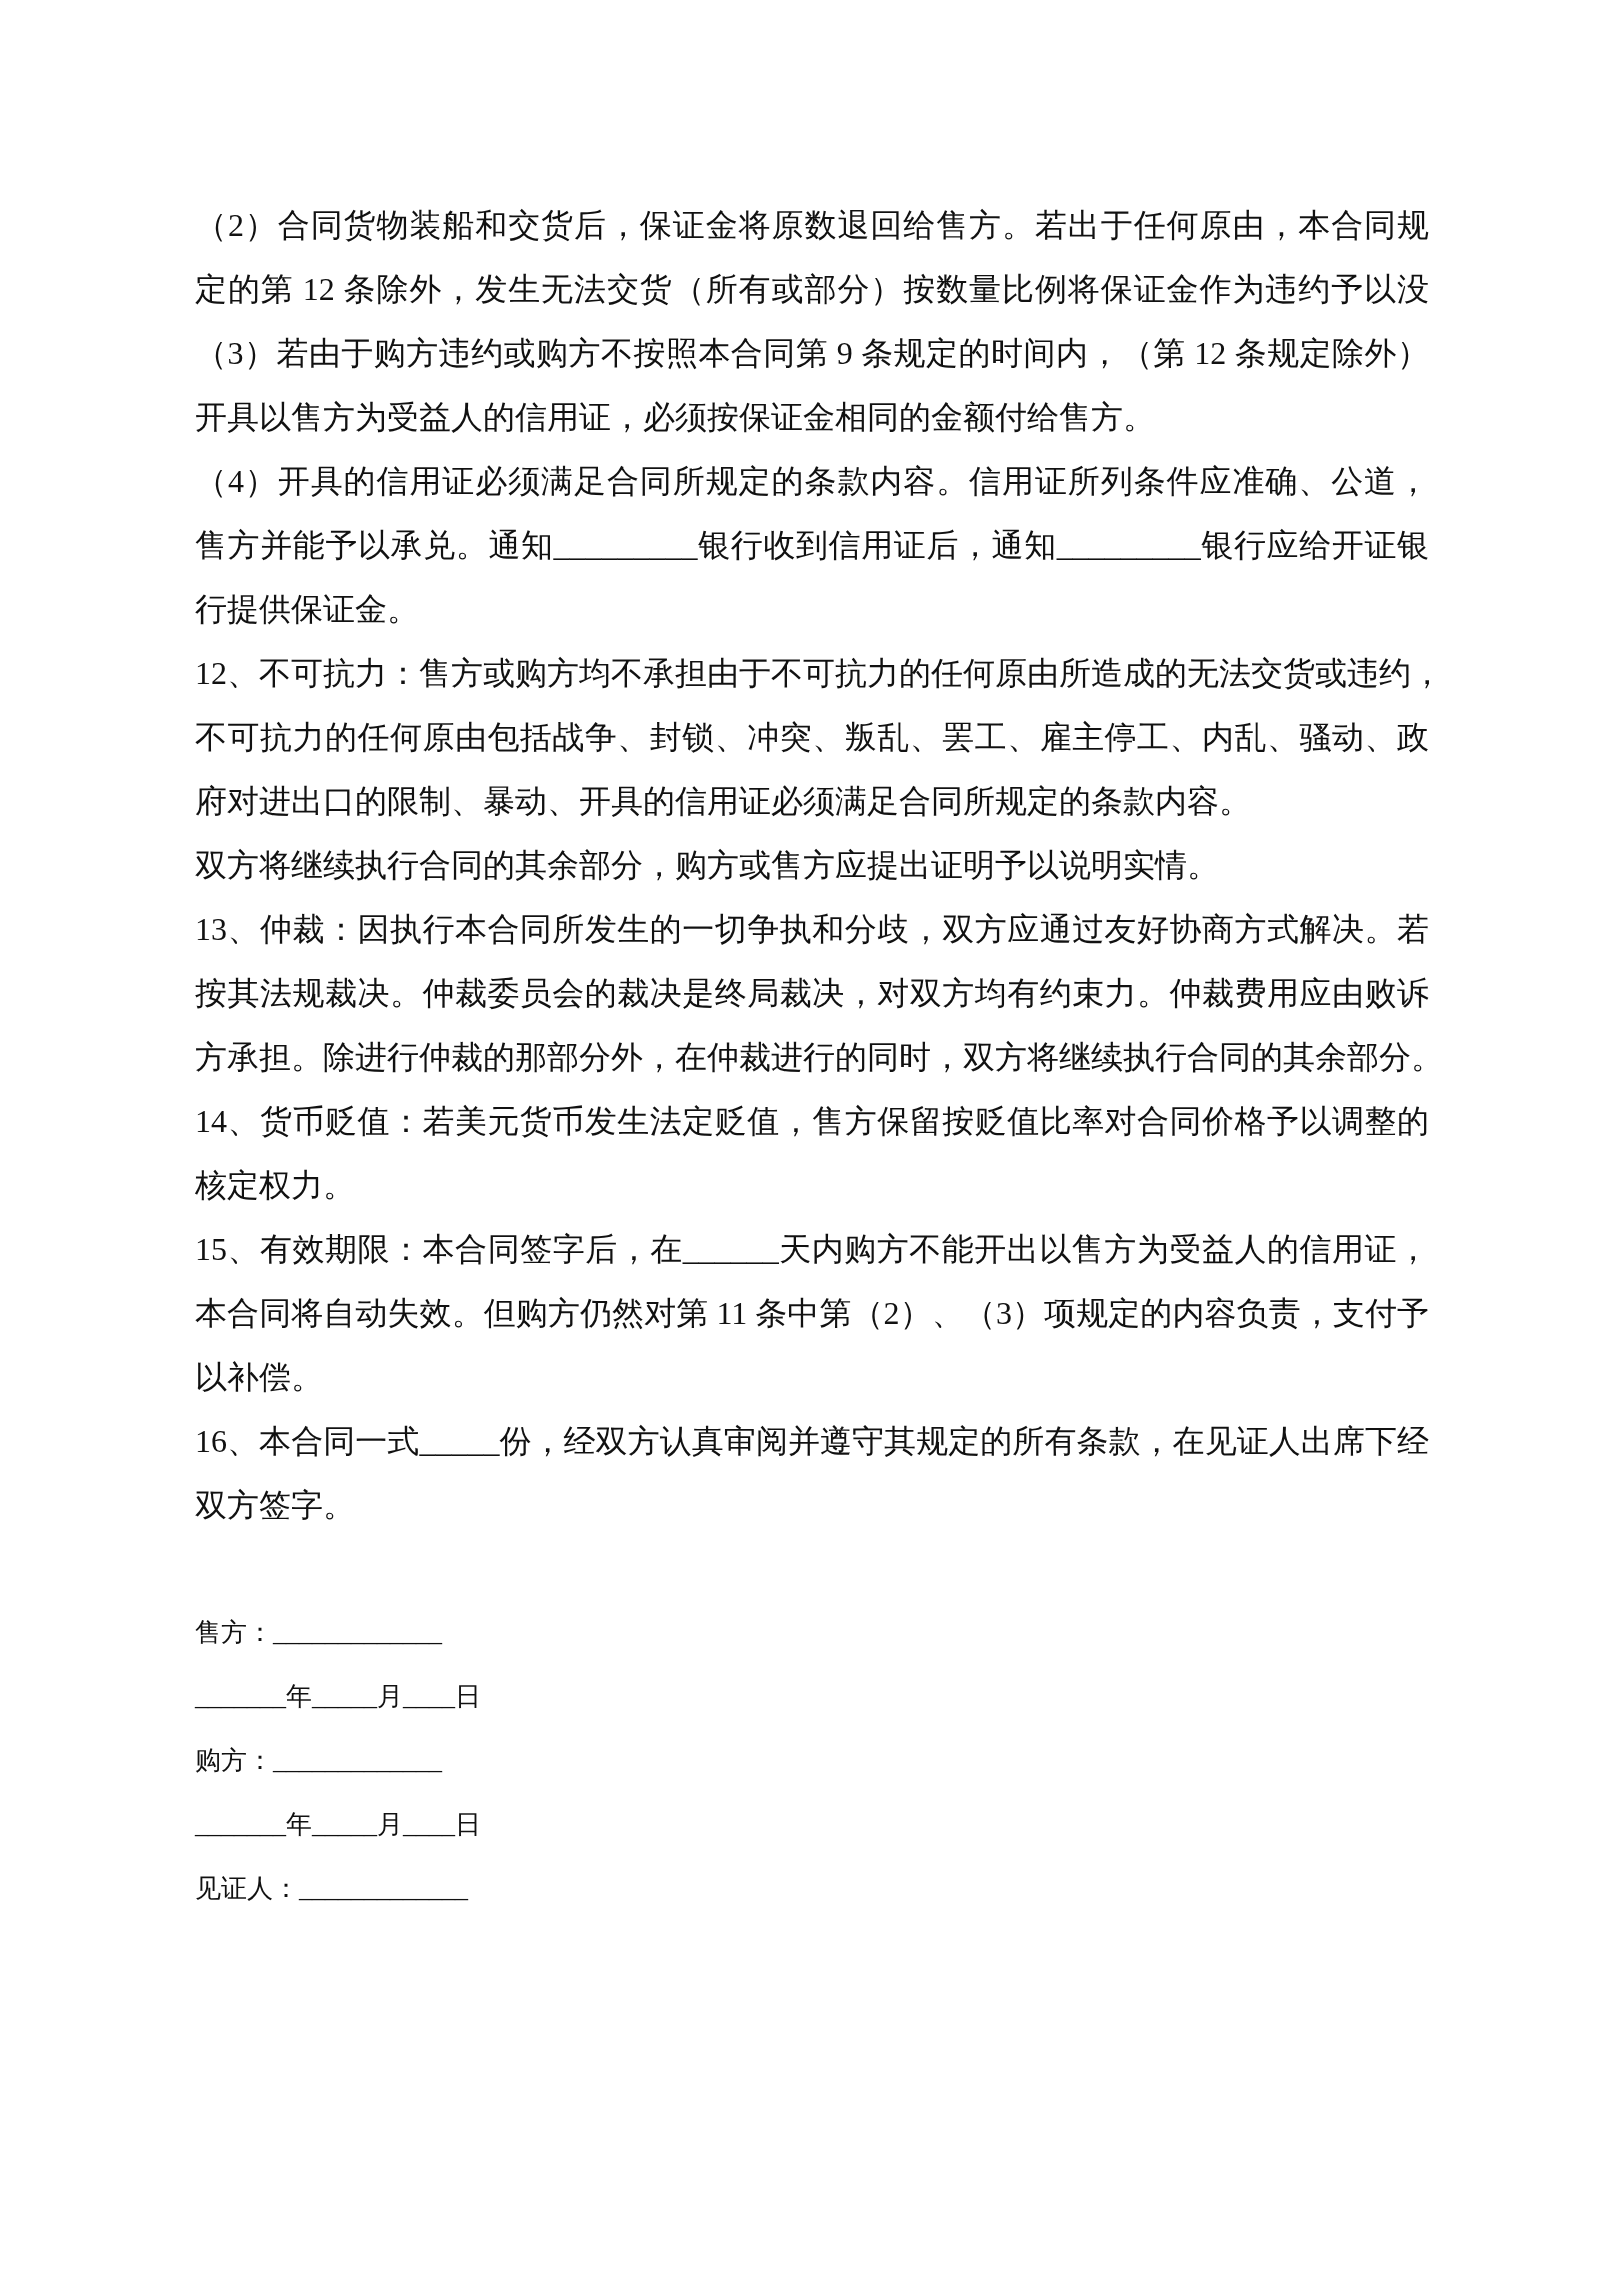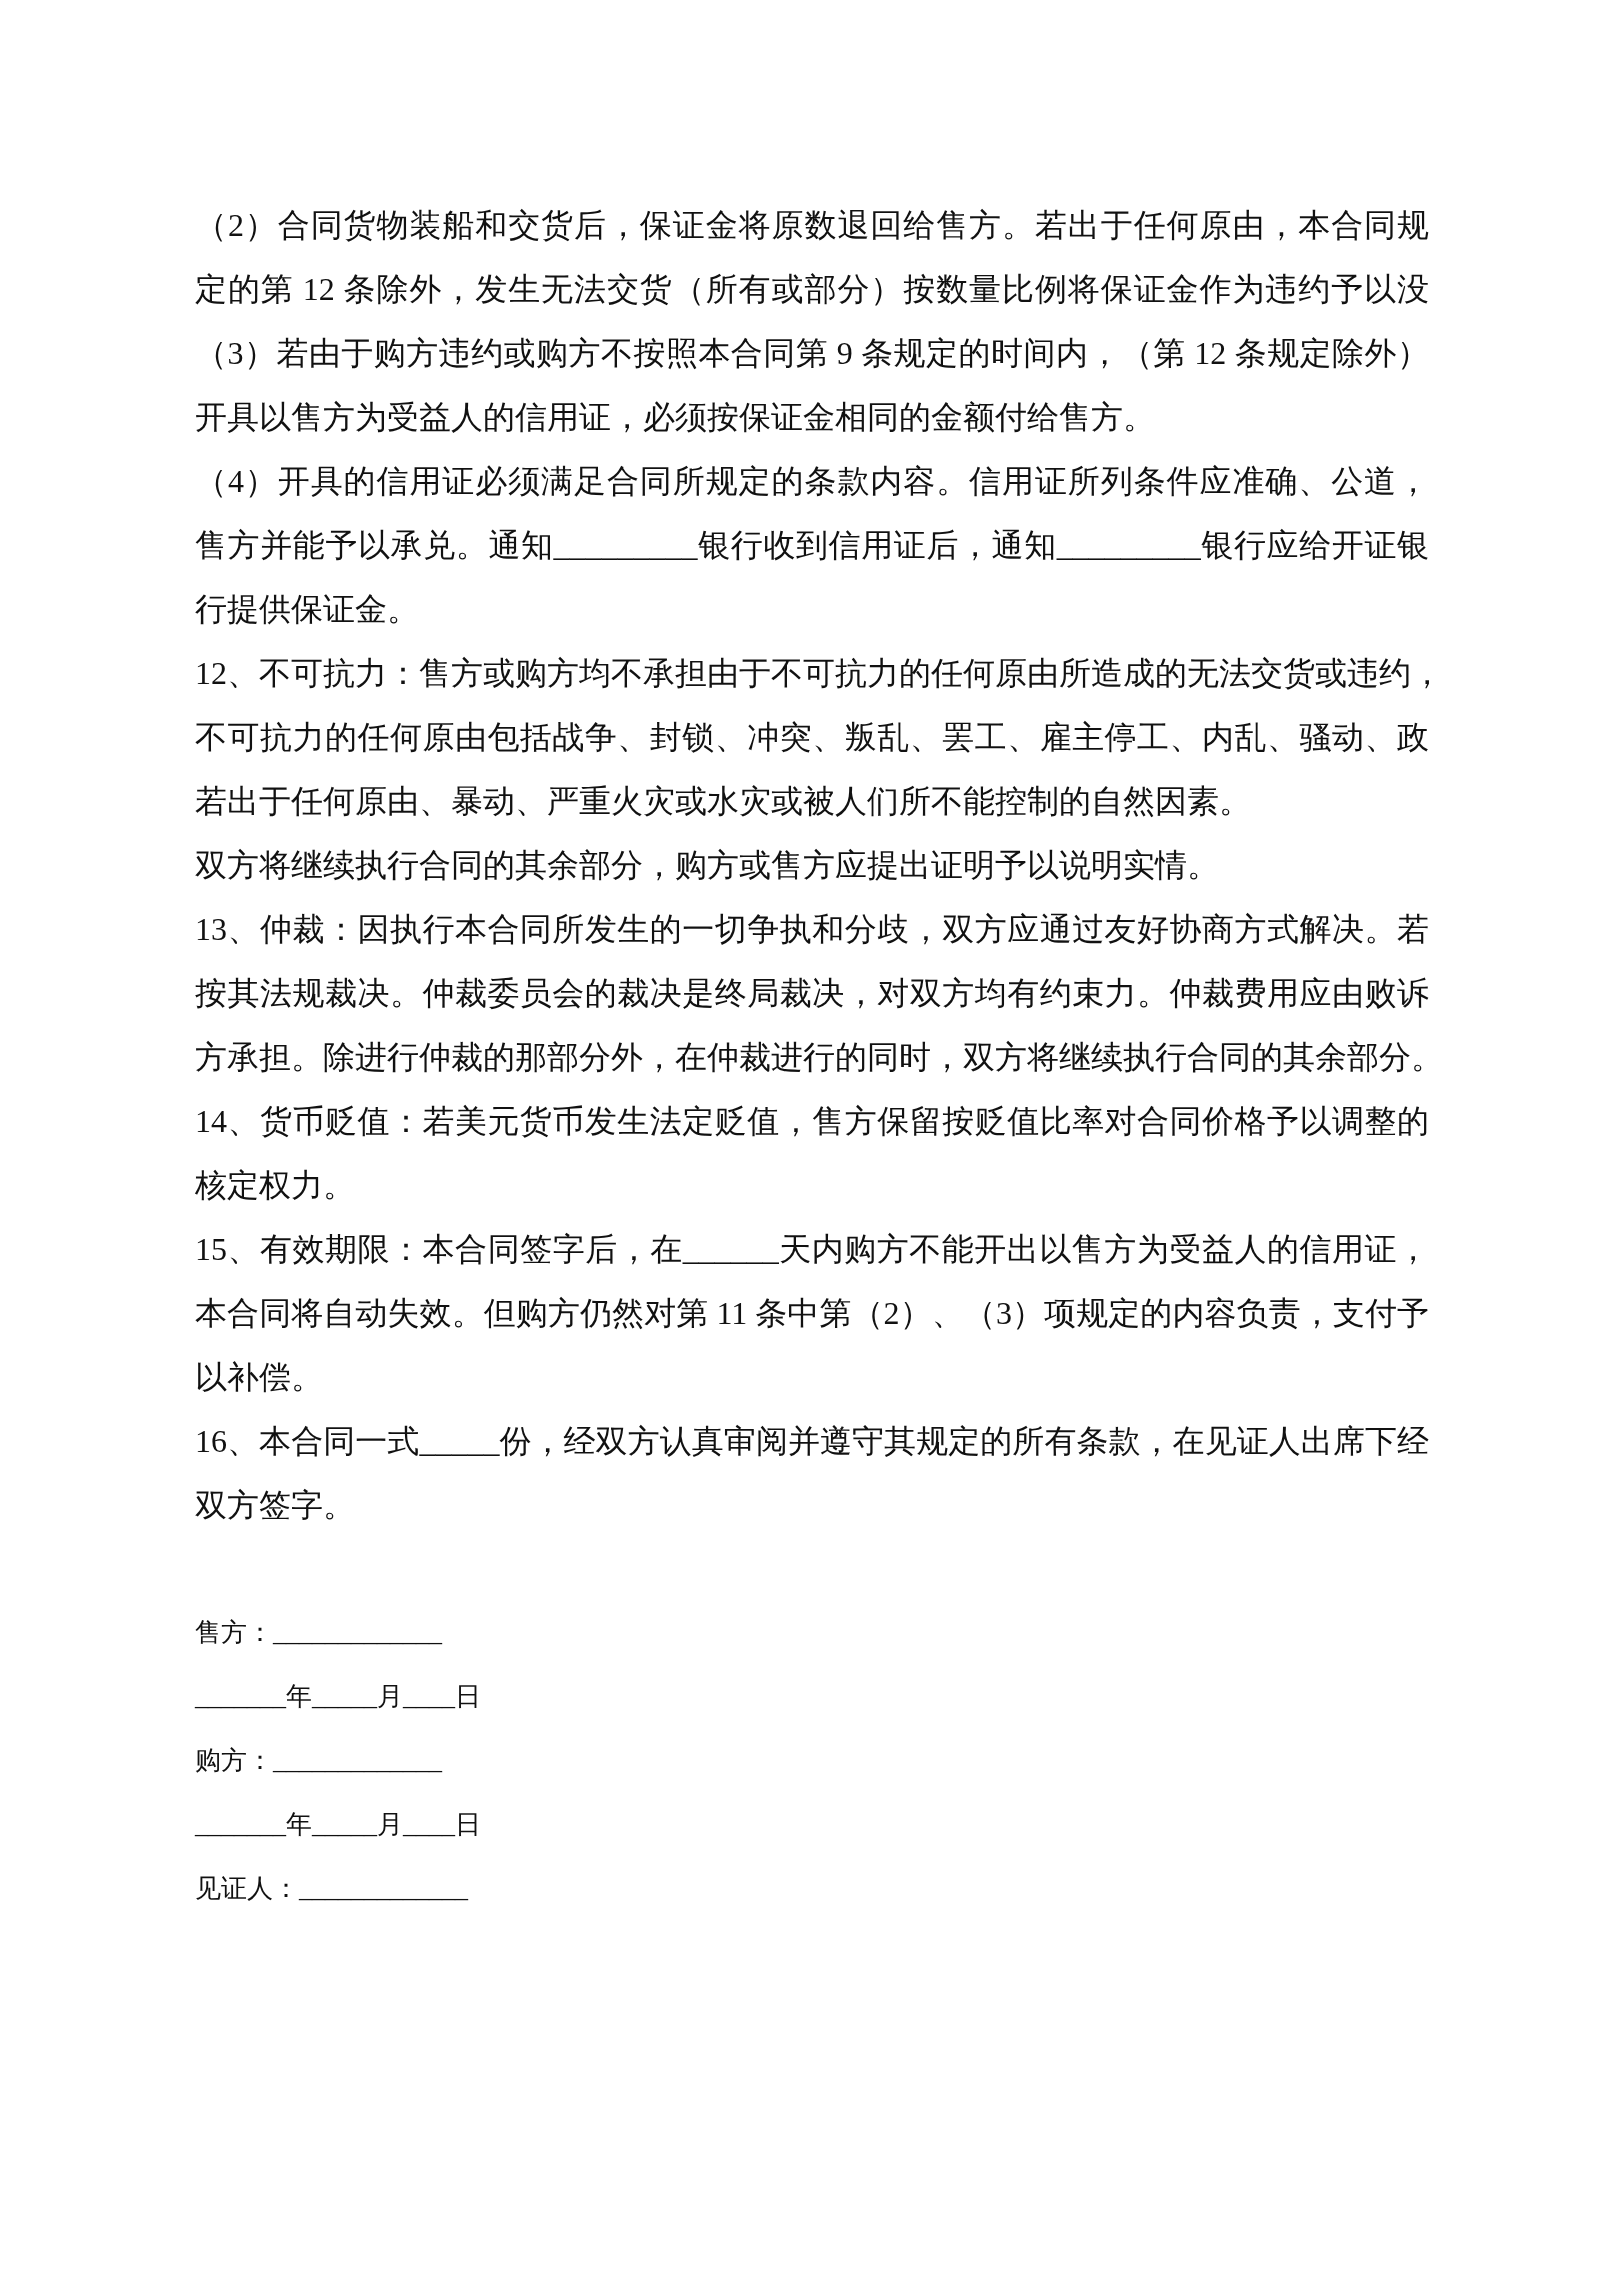--- a/index.html
+++ b/index.html
@@ -67,21 +67,21 @@
     <div id="body-lines">
         <div class="line">（2）合同货物装船和交货后，保证金将原数退回给售方。若出于任何原由，本合同规</div>
         <div class="line">定的第 12 条除外，发生无法交货（所有或部分）按数量比例将保证金作为违约予以没</div>
         <div class="line">（3）若由于购方违约或购方不按照本合同第 9 条规定的时间内，（第 12 条规定除外）</div>
         <div class="line end">开具以售方为受益人的信用证，必须按保证金相同的金额付给售方。</div>
         <div class="line">（4）开具的信用证必须满足合同所规定的条款内容。信用证所列条件应准确、公道，</div>
         <div class="line">售方并能予以承兑。通知_________银行收到信用证后，通知_________银行应给开证银</div>
         <div class="line end">行提供保证金。</div>
         <div class="line">12、不可抗力：售方或购方均不承担由于不可抗力的任何原由所造成的无法交货或违约，</div>
         <div class="line">不可抗力的任何原由包括战争、封锁、冲突、叛乱、罢工、雇主停工、内乱、骚动、政</div>
-        <div class="line end">若出于任何原由、暴动、严重火灾或水灾或被人们所不能控制的自然因素。</div>
+        <div class="line end">府对进出口的限制、暴动、开具的信用证必须满足合同所规定的条款内容。</div>
         <div class="line end">双方将继续执行合同的其余部分，购方或售方应提出证明予以说明实情。</div>
         <div class="line">13、仲裁：因执行本合同所发生的一切争执和分歧，双方应通过友好协商方式解决。若</div>
         <div class="line">按其法规裁决。仲裁委员会的裁决是终局裁决，对双方均有约束力。仲裁费用应由败诉</div>
         <div class="line end">方承担。除进行仲裁的那部分外，在仲裁进行的同时，双方将继续执行合同的其余部分。</div>
         <div class="line">14、货币贬值：若美元货币发生法定贬值，售方保留按贬值比率对合同价格予以调整的</div>
         <div class="line end">核定权力。</div>
         <div class="line">15、有效期限：本合同签字后，在______天内购方不能开出以售方为受益人的信用证，</div>
         <div class="line">本合同将自动失效。但购方仍然对第 11 条中第（2）、（3）项规定的内容负责，支付予</div>
         <div class="line end">以补偿。</div>
         <div class="line">16、本合同一式_____份，经双方认真审阅并遵守其规定的所有条款，在见证人出席下经</div>

